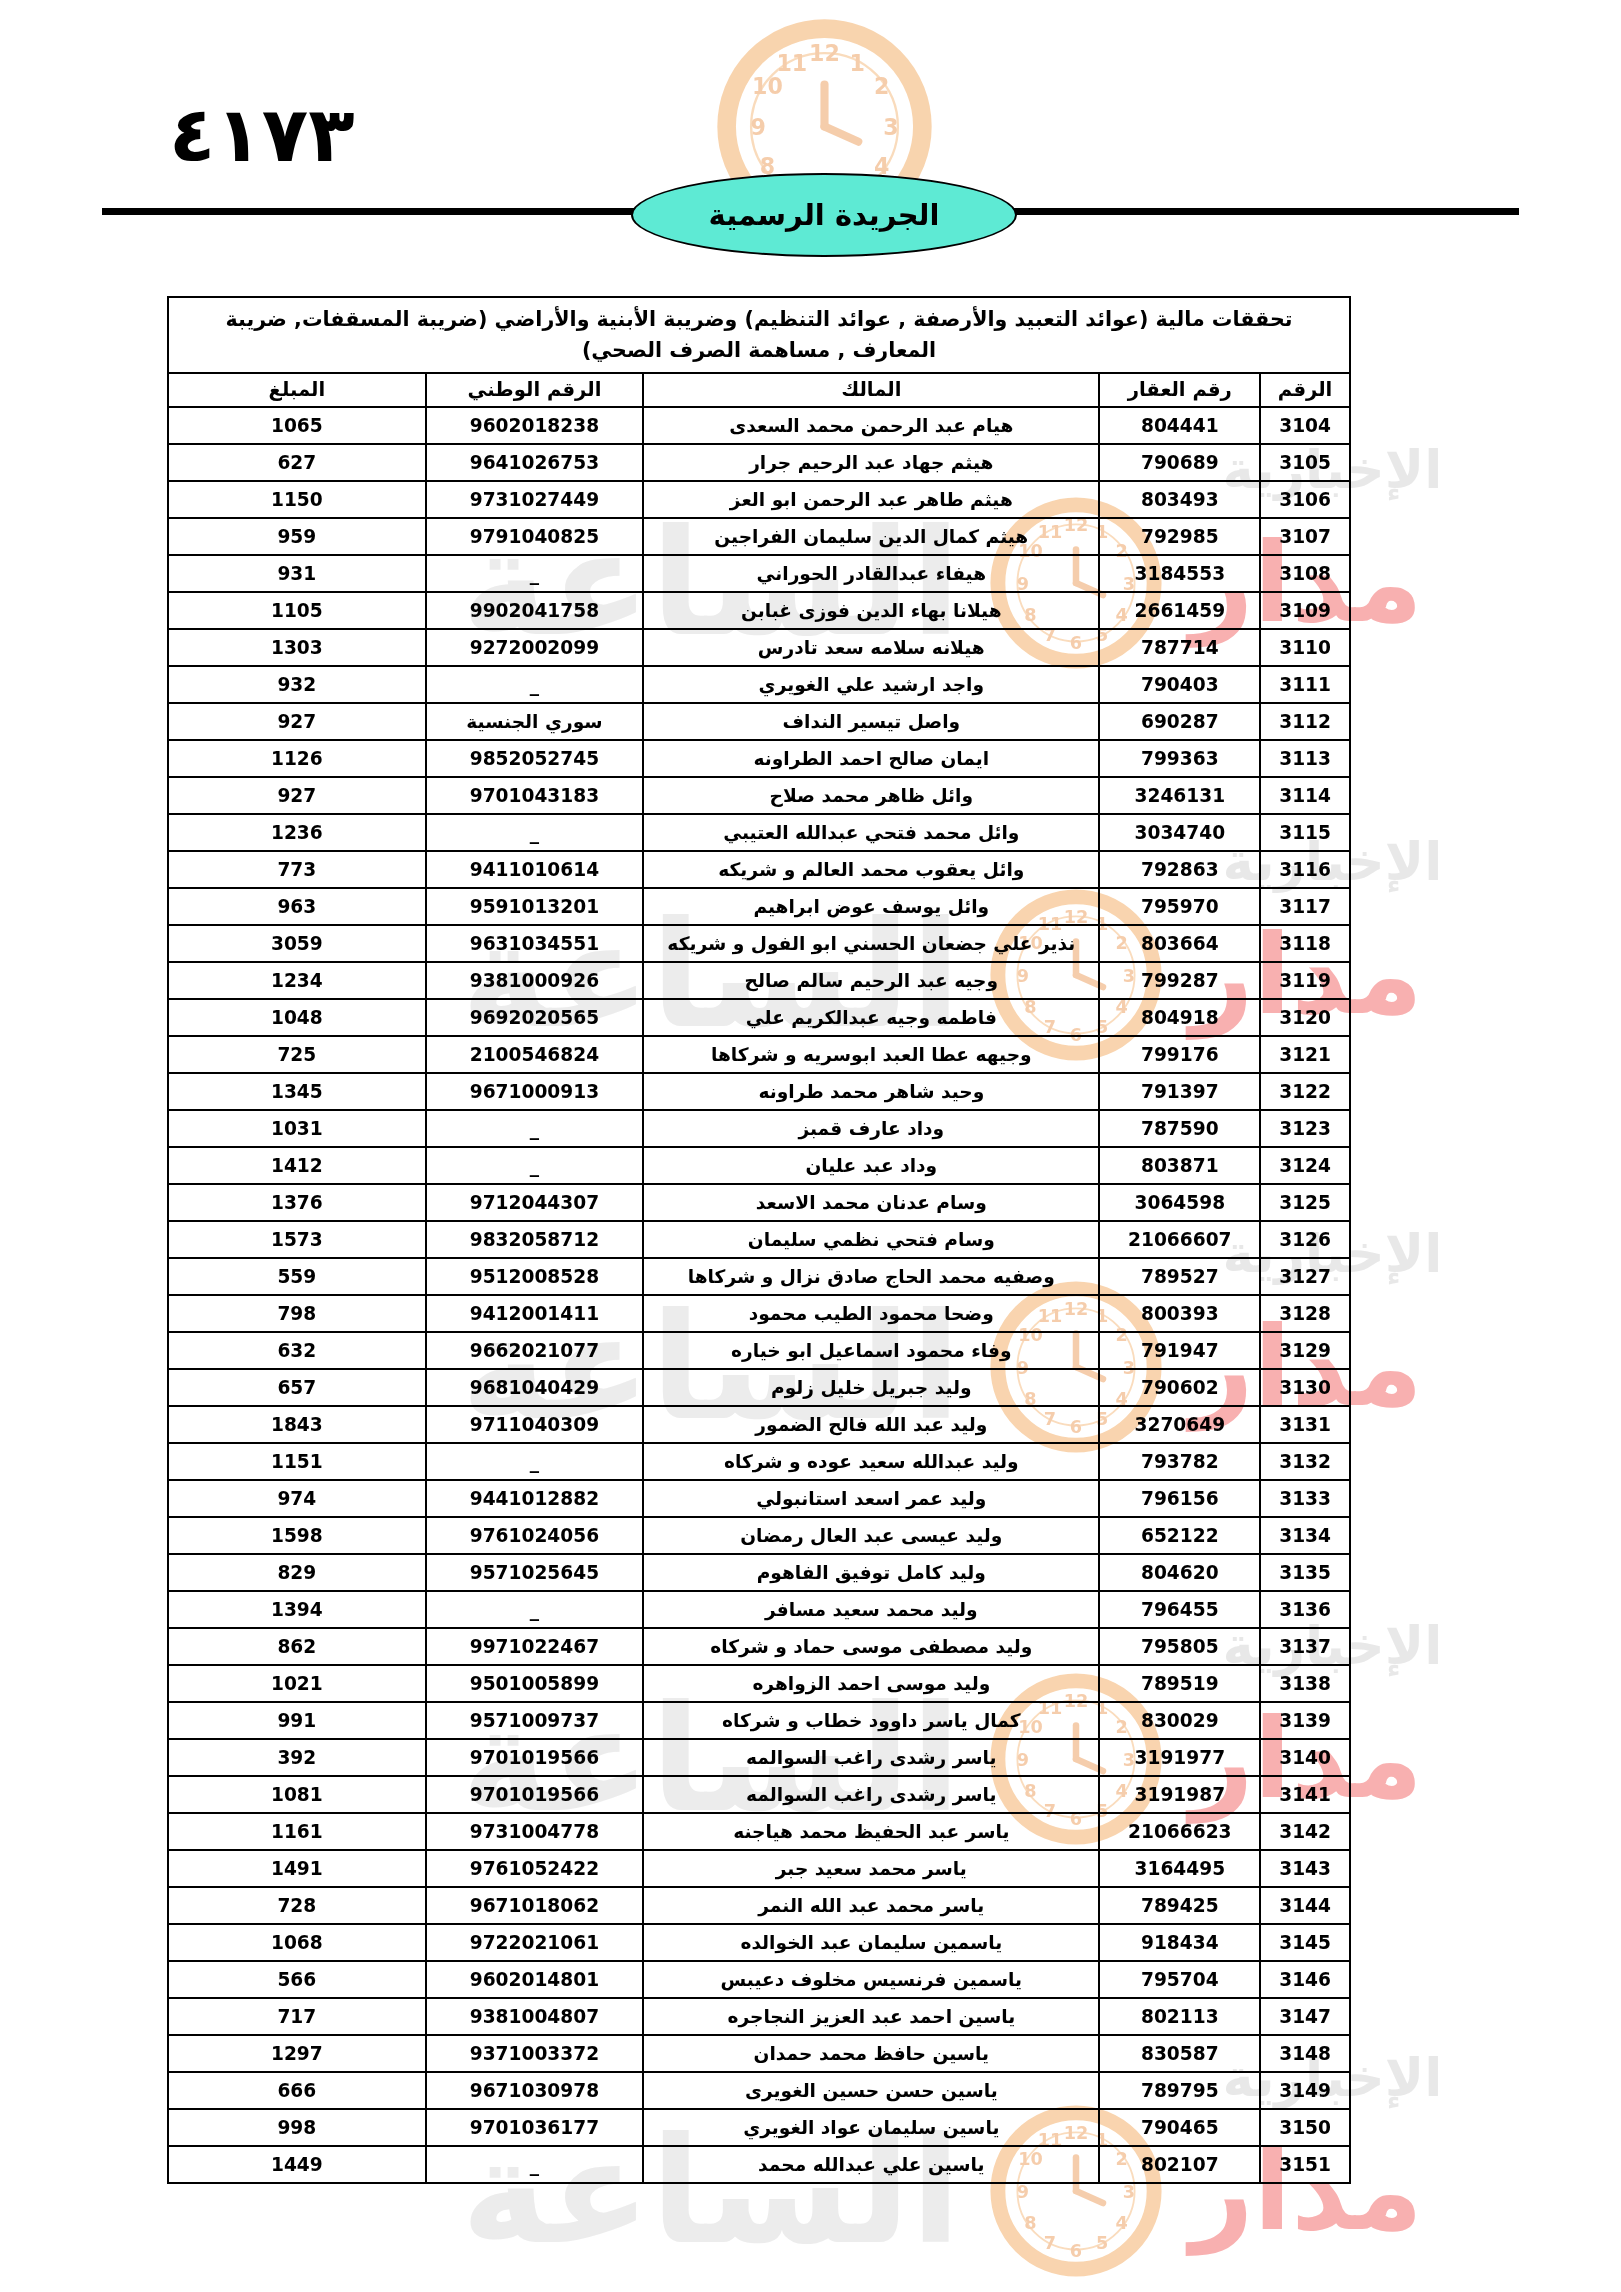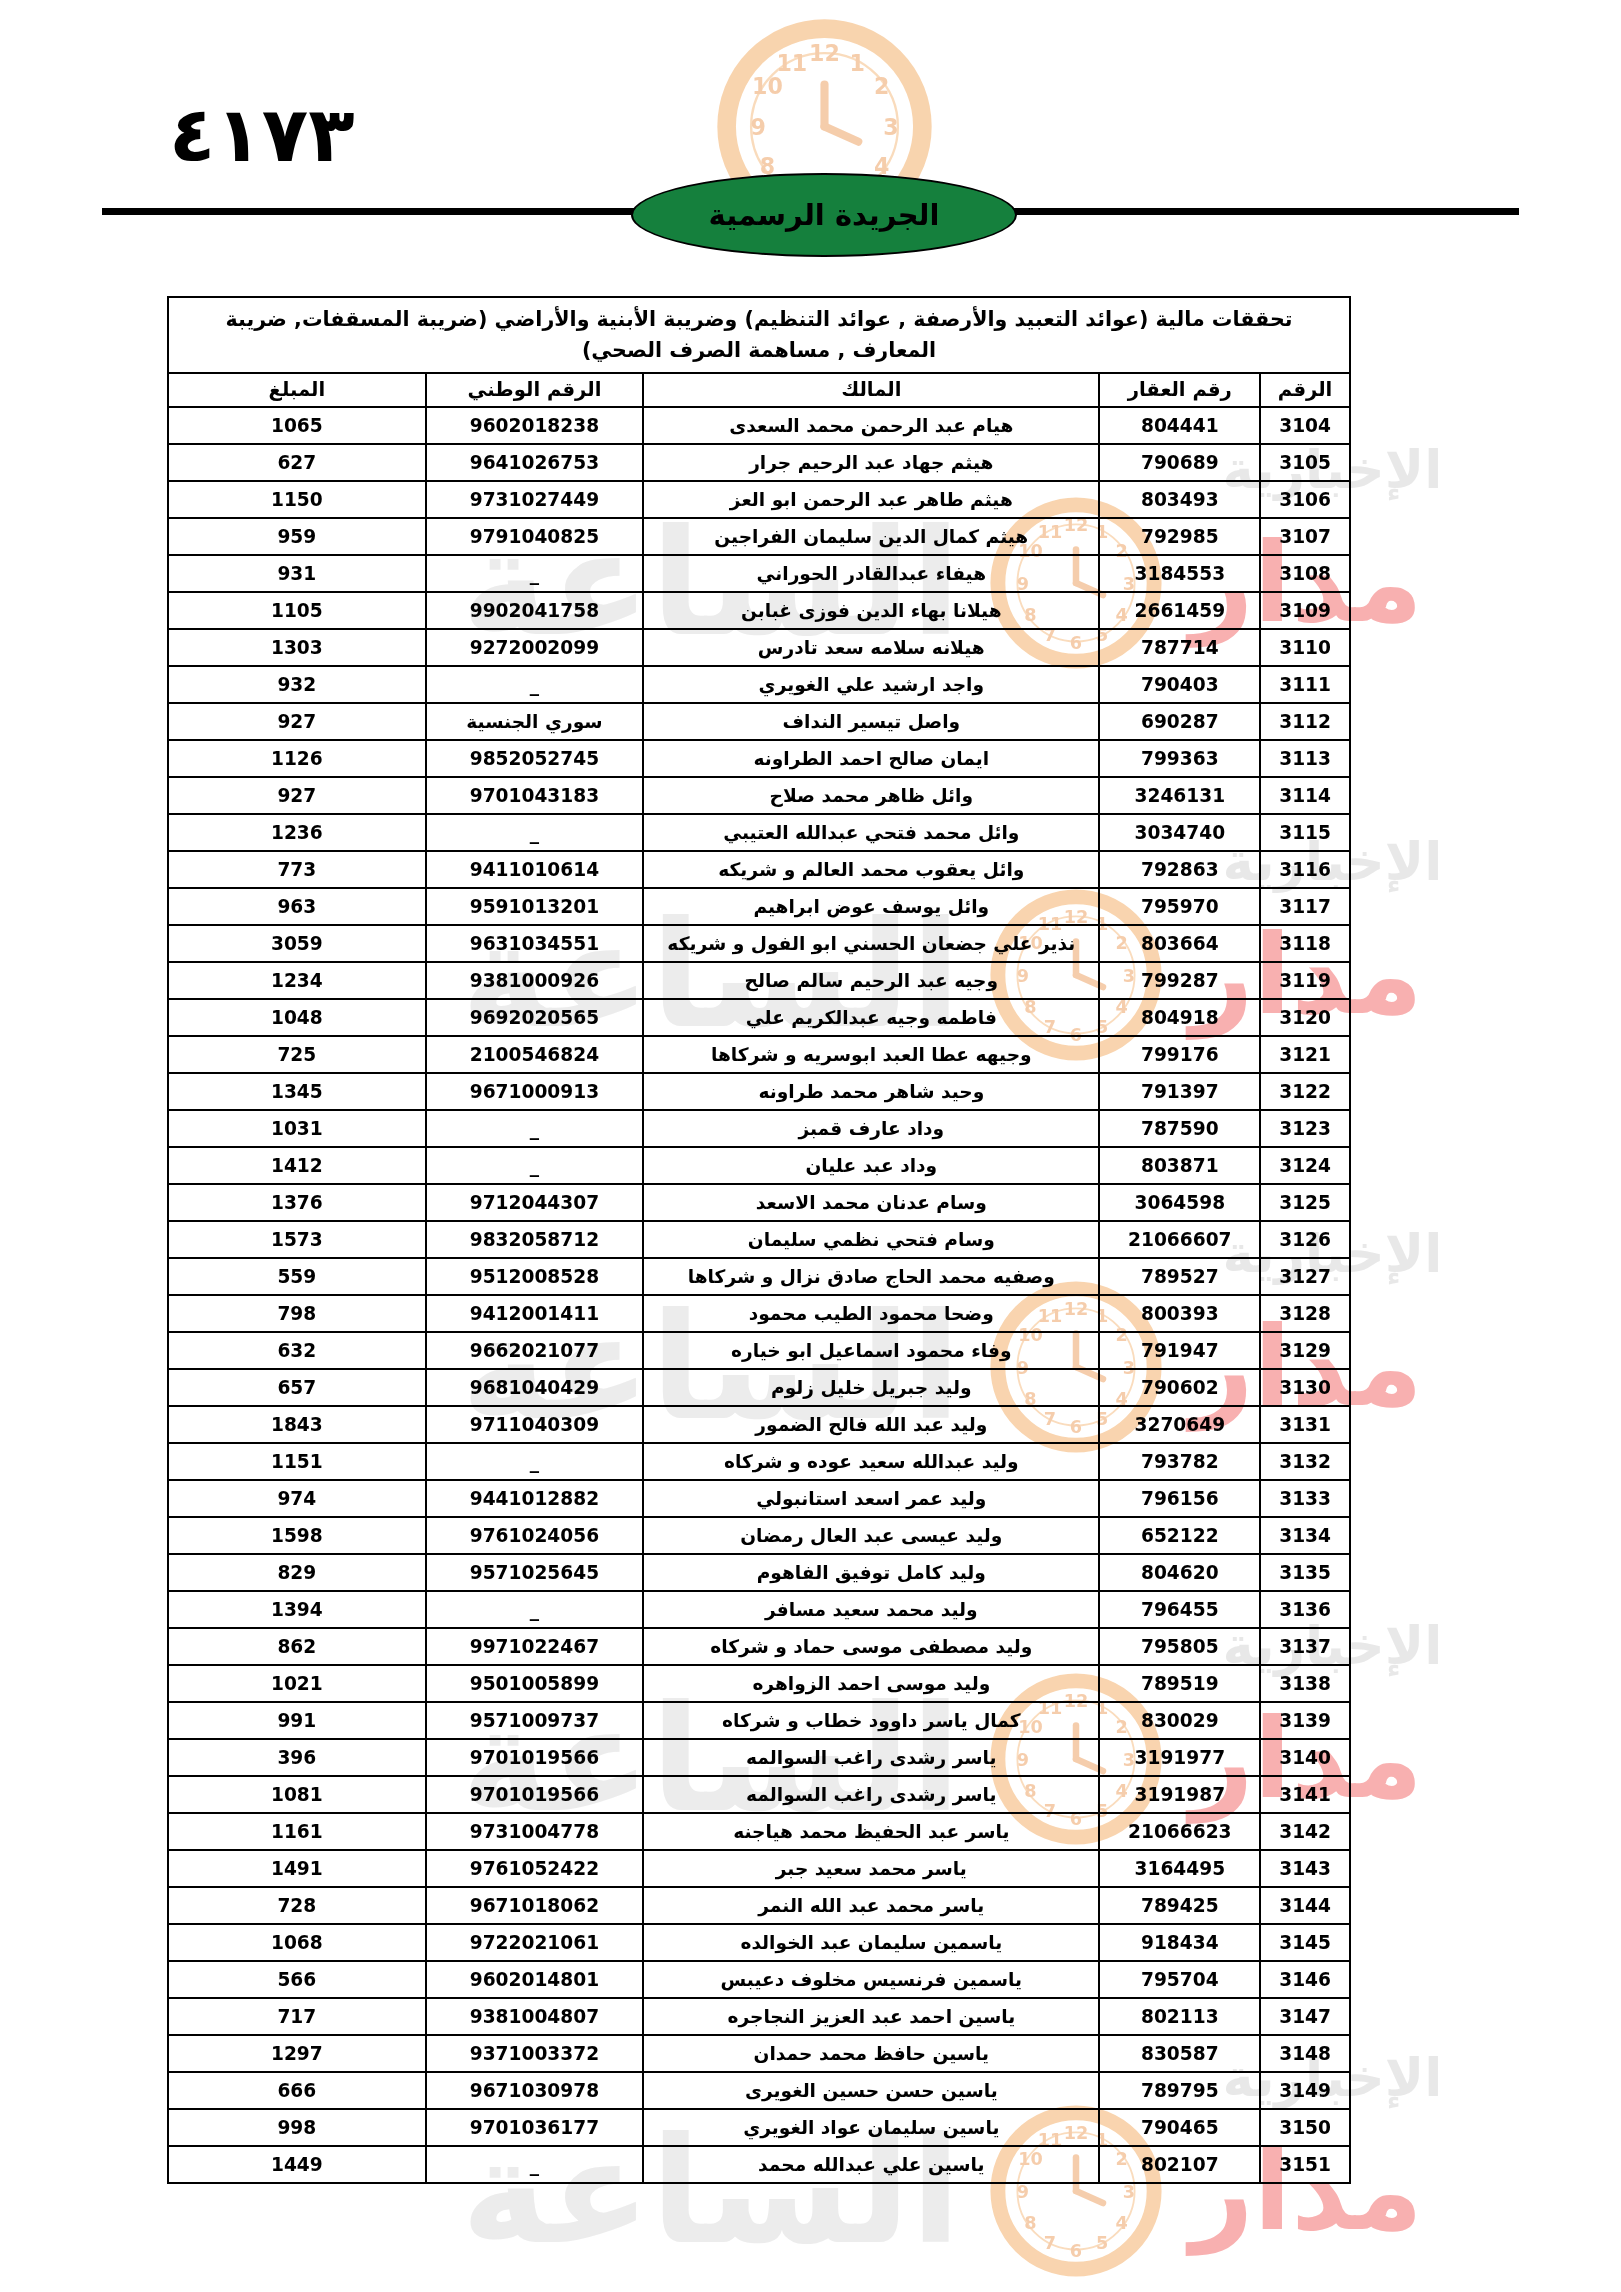--- a/index.html
+++ b/index.html
@@ -26,21 +26,21 @@
     position:absolute; top:90px; left:169px;
     font-size:76px; font-weight:bold; color:#000; z-index:2;
   }
   .header-rule {
     position:absolute; top:208px; left:102px; width:1417px; height:6.9px;
     background:#000; z-index:1;
   }
   .banner {
     position:absolute; top:173px; left:631px; width:386px; height:84px;
     border:2.9px solid #000; border-radius:50%;
-    background:#15803d; display:flex; align-items:center; justify-content:center;
+    background:#5eead4; display:flex; align-items:center; justify-content:center;
     z-index:2;
   }
   .banner-text { font-size:29px; font-weight:bold; }
 
   
   table.records {
     position:absolute; top:296px; left:167px; width:1184px;
     border-collapse:collapse; table-layout:fixed;
     direction:rtl; z-index:1;
   }
@@ -497,21 +497,21 @@
           <td>830029</td>
           <td>كمال  ياسر داوود  خطاب و شركاه</td>
           <td>9571009737</td>
           <td>991</td>
         </tr>
         <tr>
           <td>3140</td>
           <td>3191977</td>
           <td>ياسر رشدى راغب السوالمه</td>
           <td>9701019566</td>
-          <td>396</td>
+          <td>392</td>
         </tr>
         <tr>
           <td>3141</td>
           <td>3191987</td>
           <td>ياسر رشدى راغب السوالمه</td>
           <td>9701019566</td>
           <td>1081</td>
         </tr>
         <tr>
           <td>3142</td>

